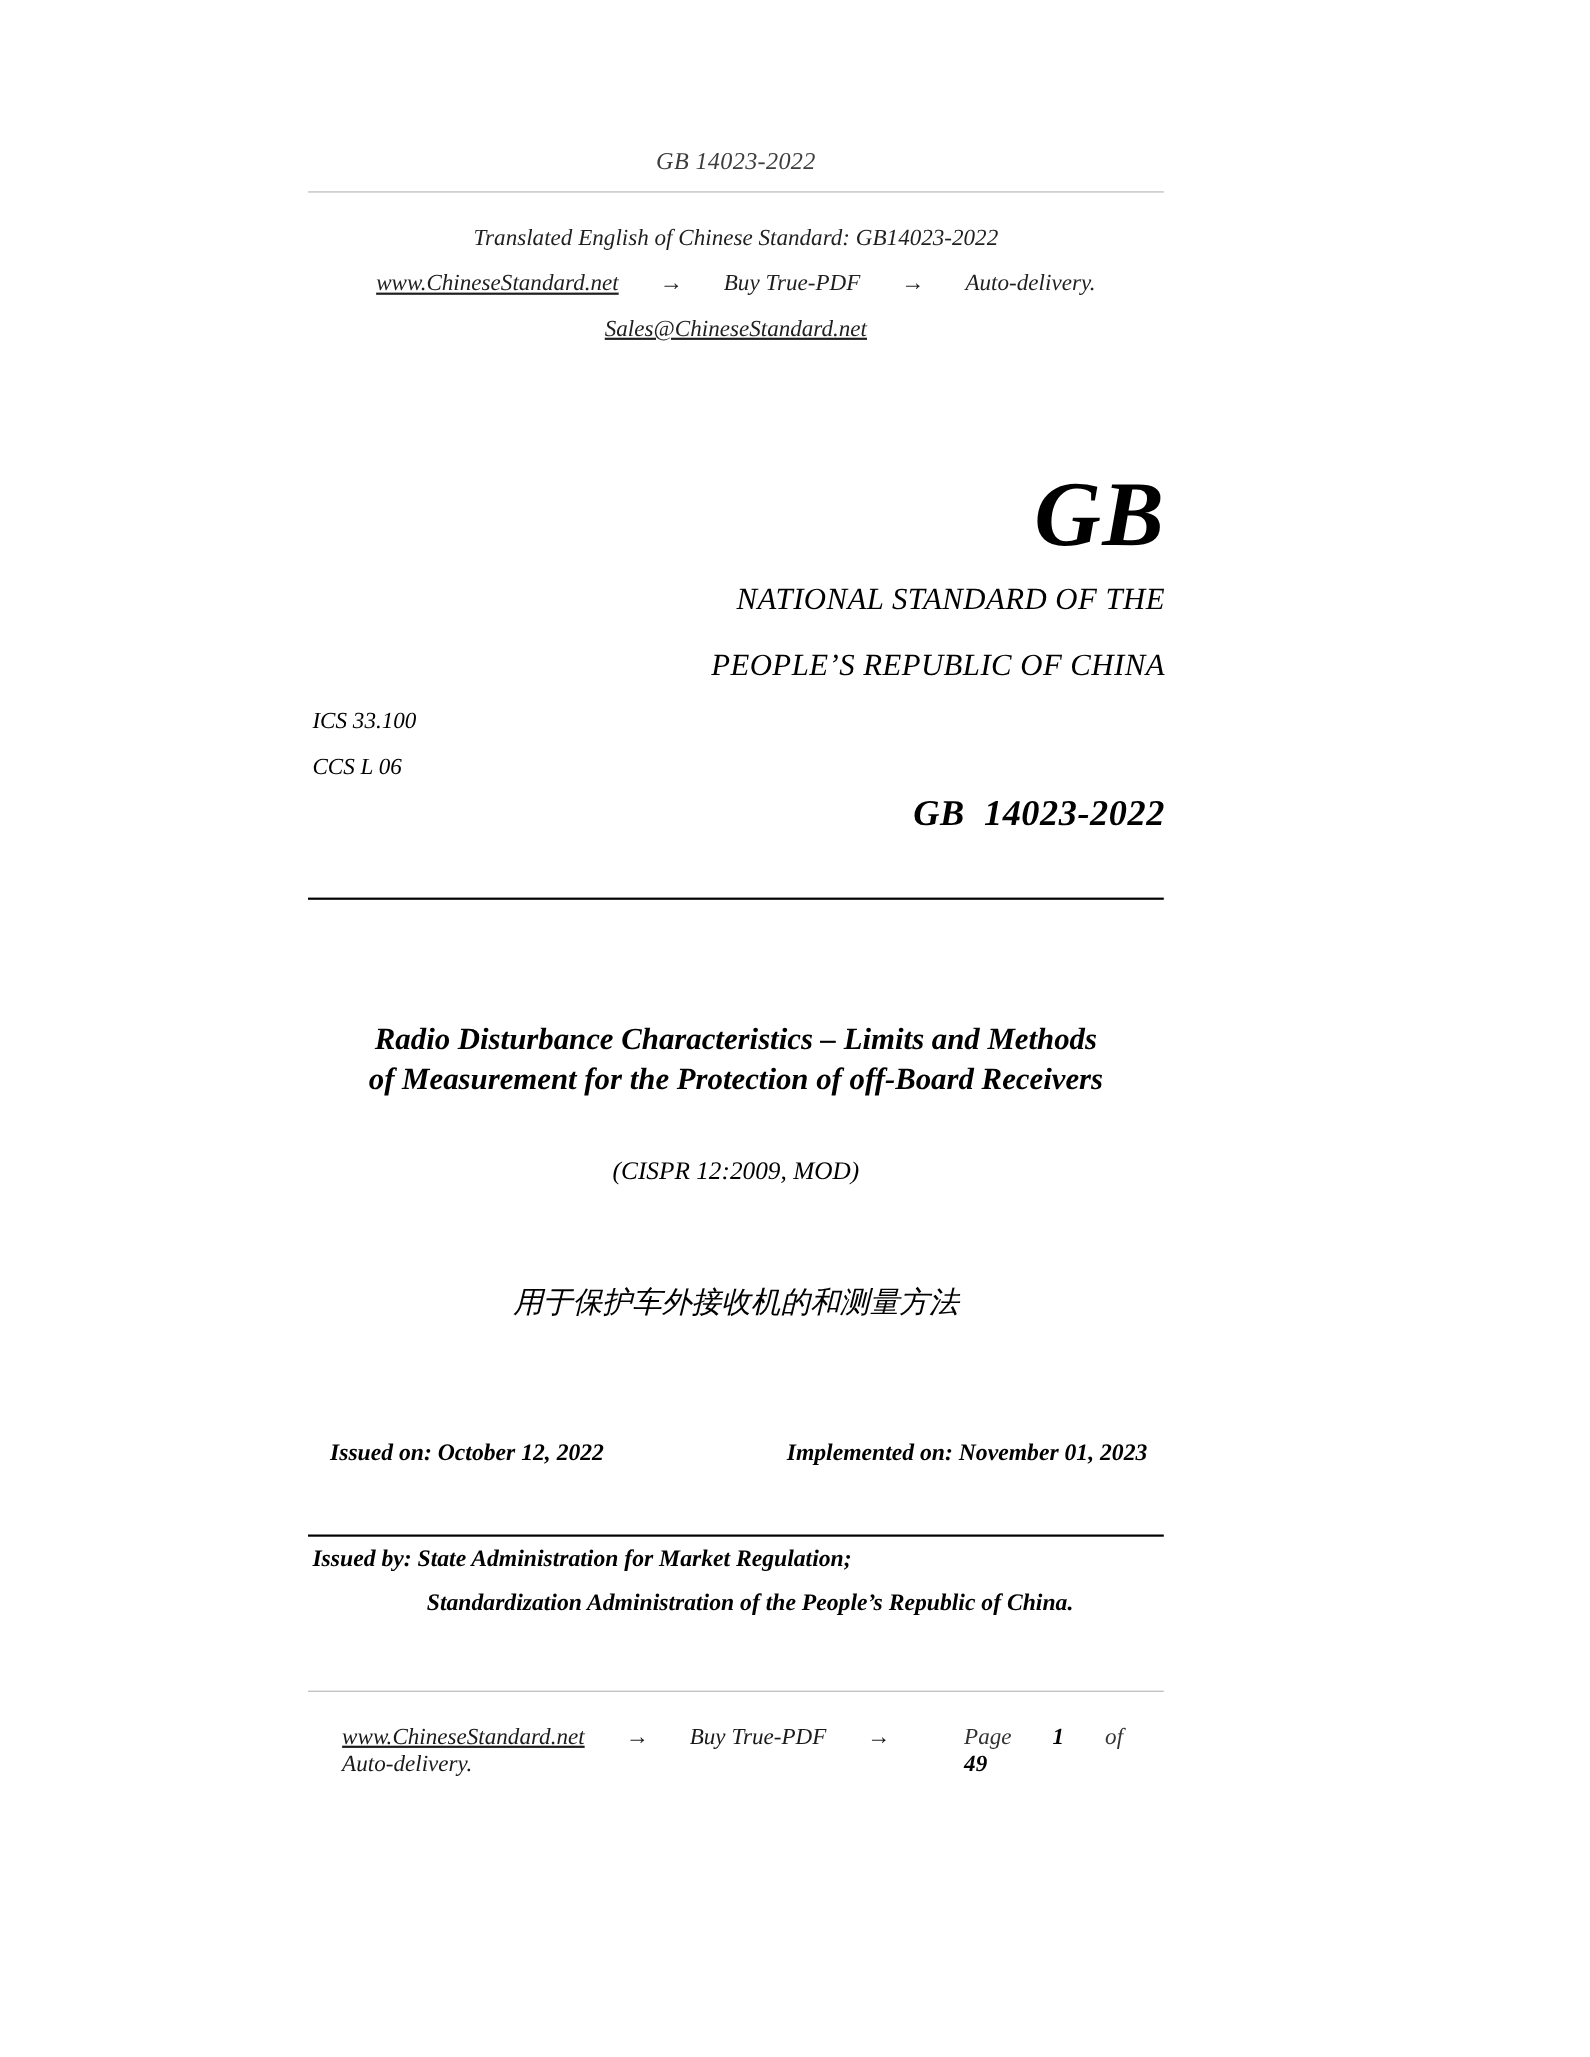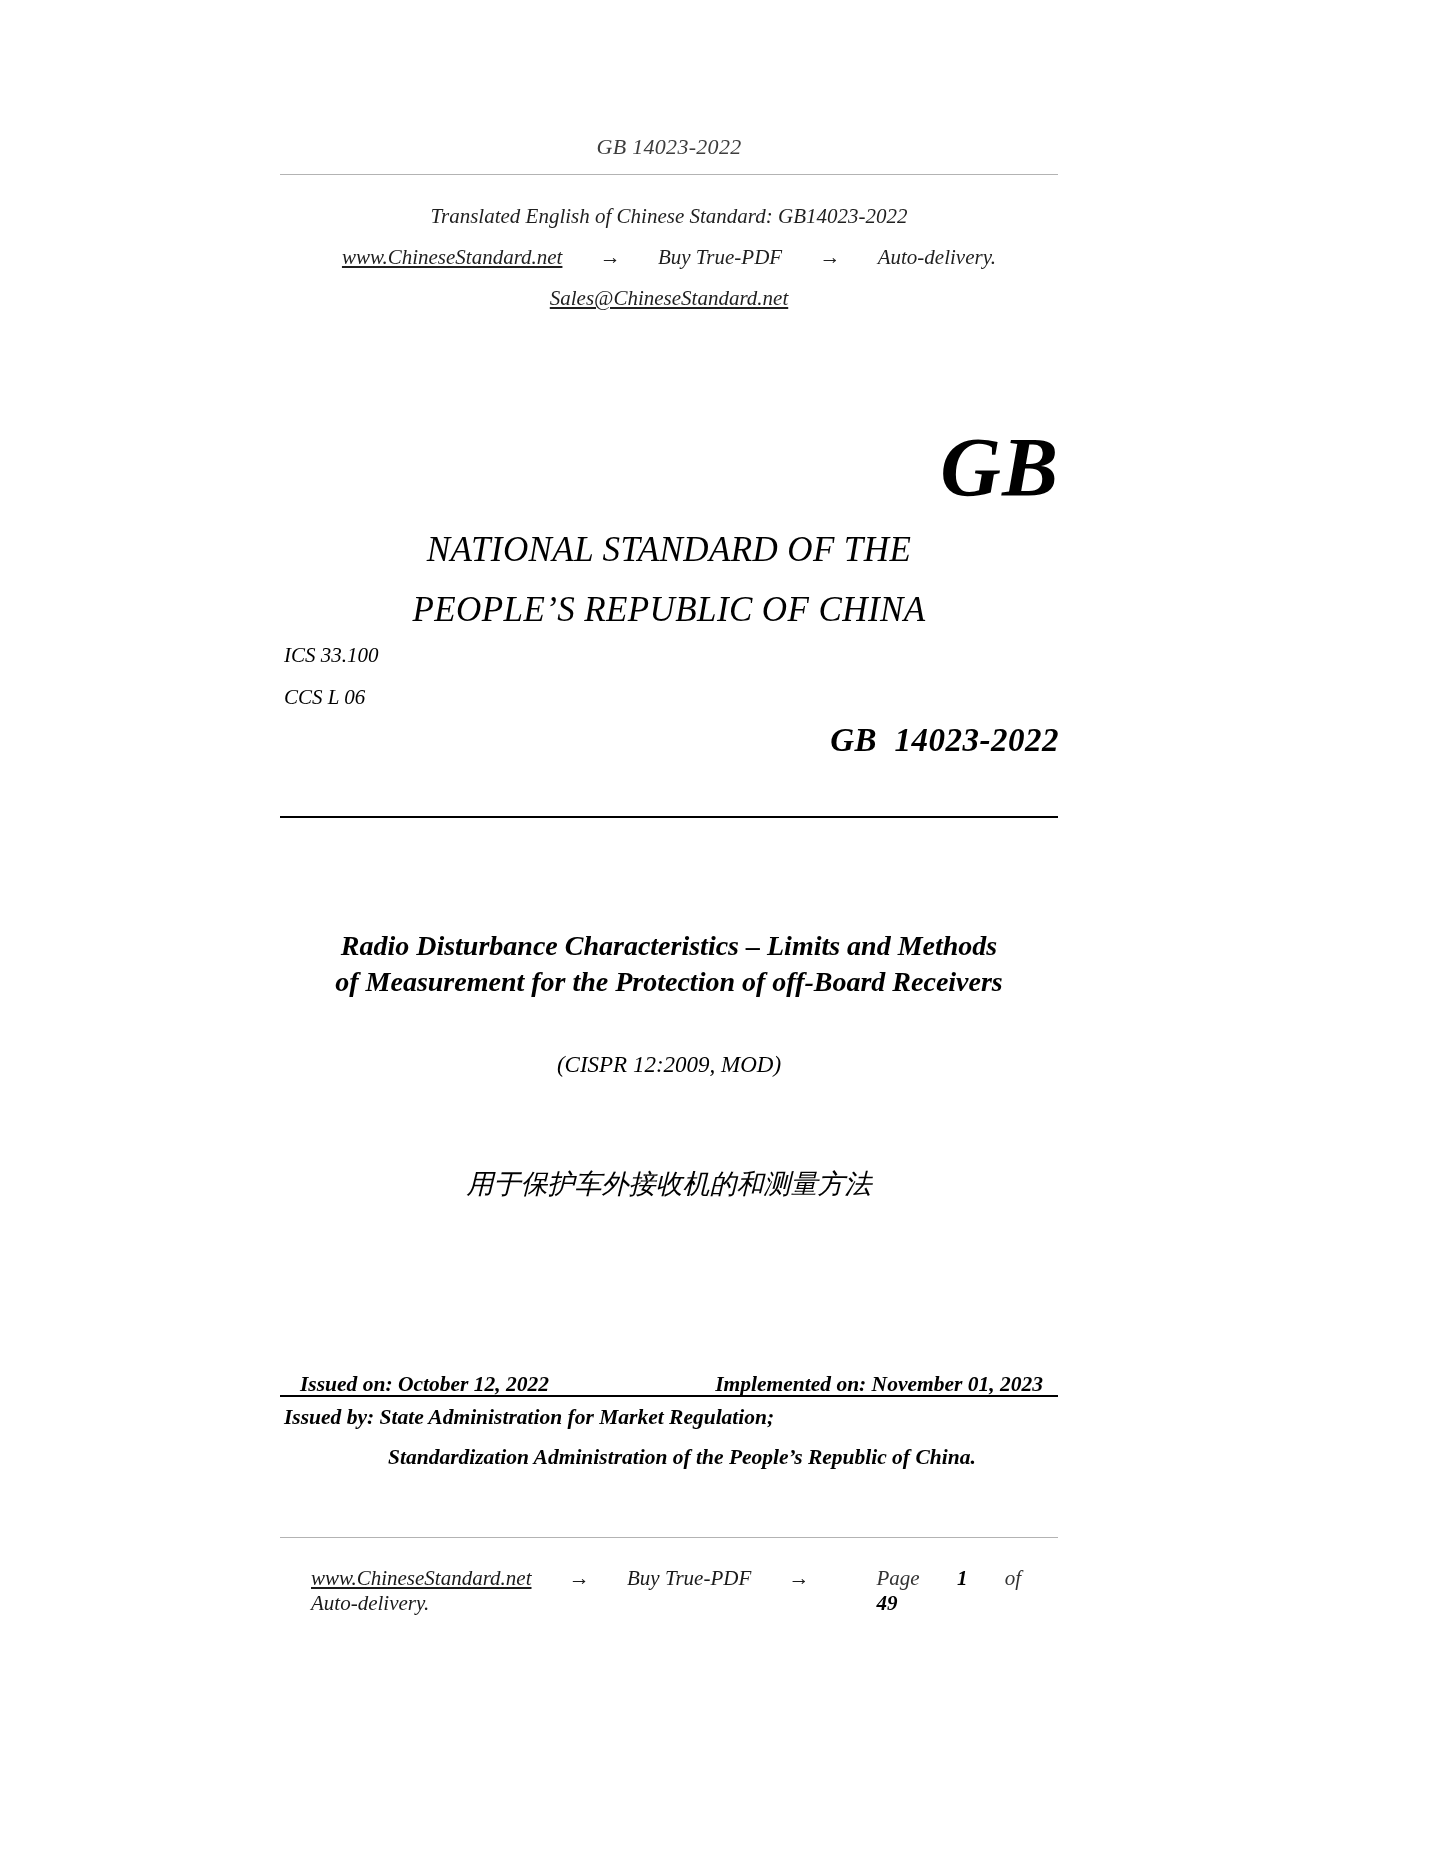--- a/index.html
+++ b/index.html
@@ -21,21 +21,21 @@
 
   .rule { position:absolute; left:216px; width:778px; height:1px; background:#b3b3b3; }
   .rule-dark { background:#000; height:2px; }
 
   .hdr { font-size:22px; color:#3d3d3d; letter-spacing:0.3px; }
   .banner { font-size:21px; color:#1f1f1f; }
   .banner span { color:#1f1f1f; }
 
   .gb-mark { font-size:84px; font-weight:bold; line-height:1; letter-spacing:1px; }
 
-  .national { font-size:35px; letter-spacing:0.4px; }
+  .national { font-size:28px; letter-spacing:0.4px;text-align:right; }
   .meta { font-size:21px; }
 
   .std-code { font-size:33px; font-weight:bold; letter-spacing:0.5px; }
   .replacing { font-size:21px; }
 
   .title-line { font-size:28px; font-weight:bold; }
   .cispr { font-size:23px; }
   .zh { font-size:27px; font-family:"DejaVu Sans","Liberation Serif",serif; }
 
   .issue-row { display:flex; justify-content:space-between; font-weight:bold; font-size:21.5px; }
@@ -80,21 +80,21 @@
 
   <div class="rule rule-dark" style="top:752px"></div>
 
   <div class="abs center title-line" style="top:866px">Radio Disturbance Characteristics – Limits and Methods</div>
   <div class="abs center title-line" style="top:902px">of Measurement for the Protection of off-Board Receivers</div>
 
   <div class="abs center cispr" style="top:988px">(CISPR 12:2009, MOD)</div>
 
   <div class="abs center zh" style="top:1102px">用于保护车外接收机的和测量方法</div>
 
-  <div class="abs issue-row" style="top:1292px; left:220px; width:775px;">
+  <div class="abs issue-row" style="top:1228px; left:220px; width:775px;">
     <span>Issued on: October 12, 2022</span>
     <span>Implemented on: November 01, 2023</span>
   </div>
 
   <div class="rule rule-dark" style="top:1331px"></div>
 
   <div class="abs issued-by" style="top:1341px; left:220px;">Issued by: State Administration for Market Regulation;</div>
   <div class="issued-by2" style="top:1381px;">Standardization Administration of the People’s Republic of China.</div>
 
   <div class="rule" style="top:1473px"></div>

